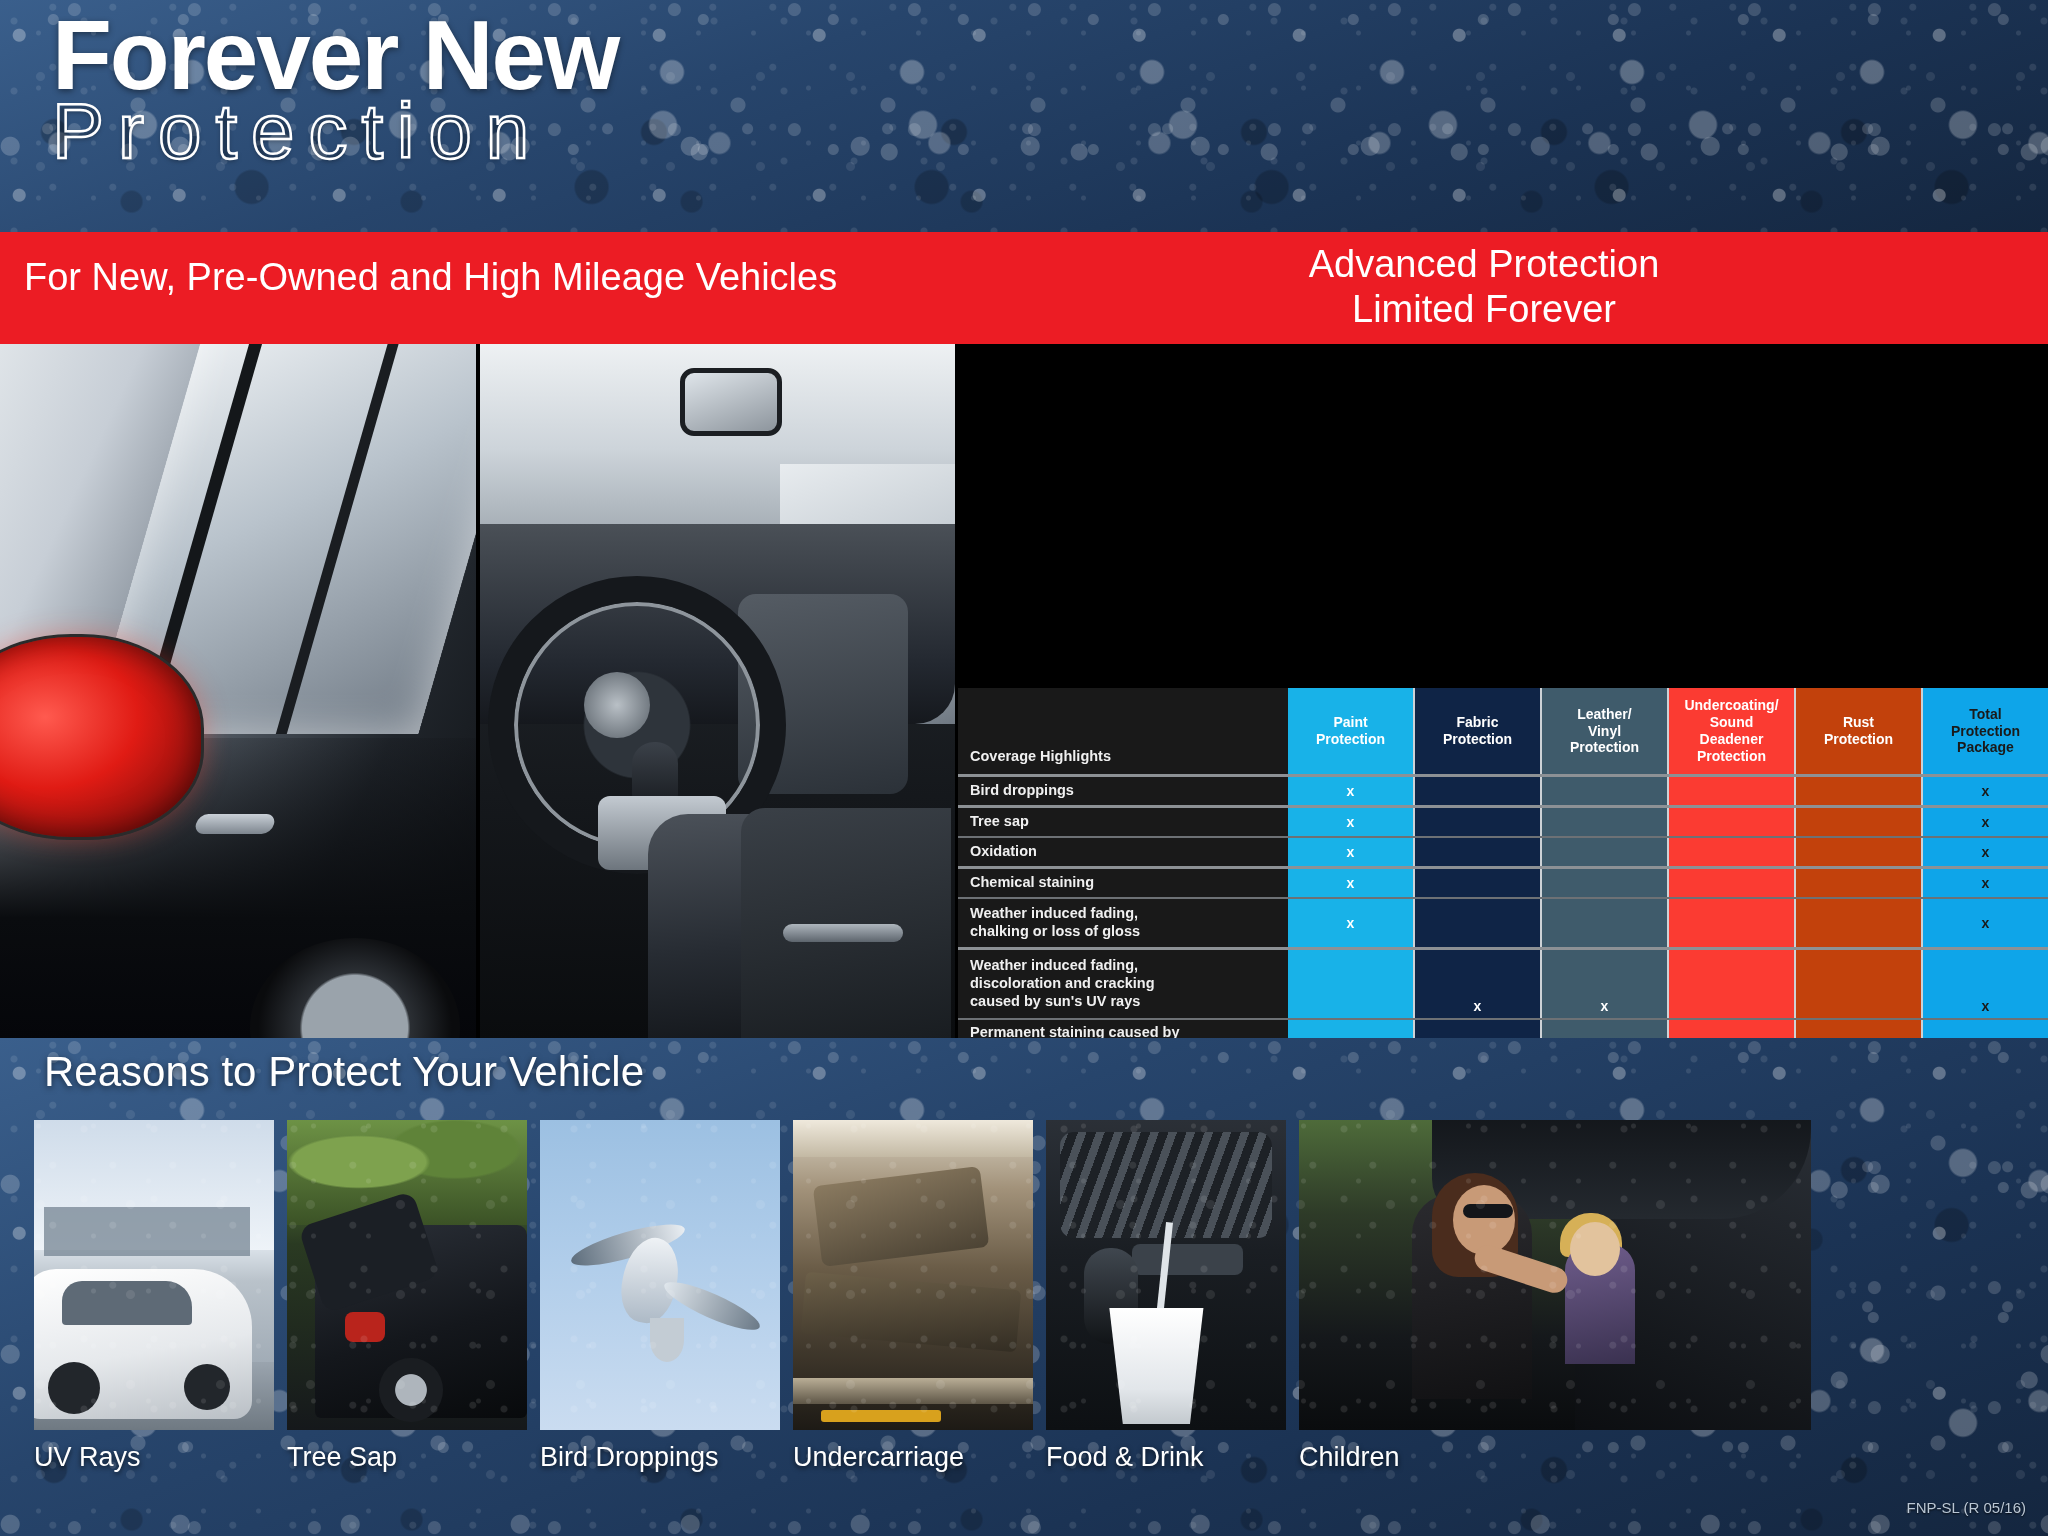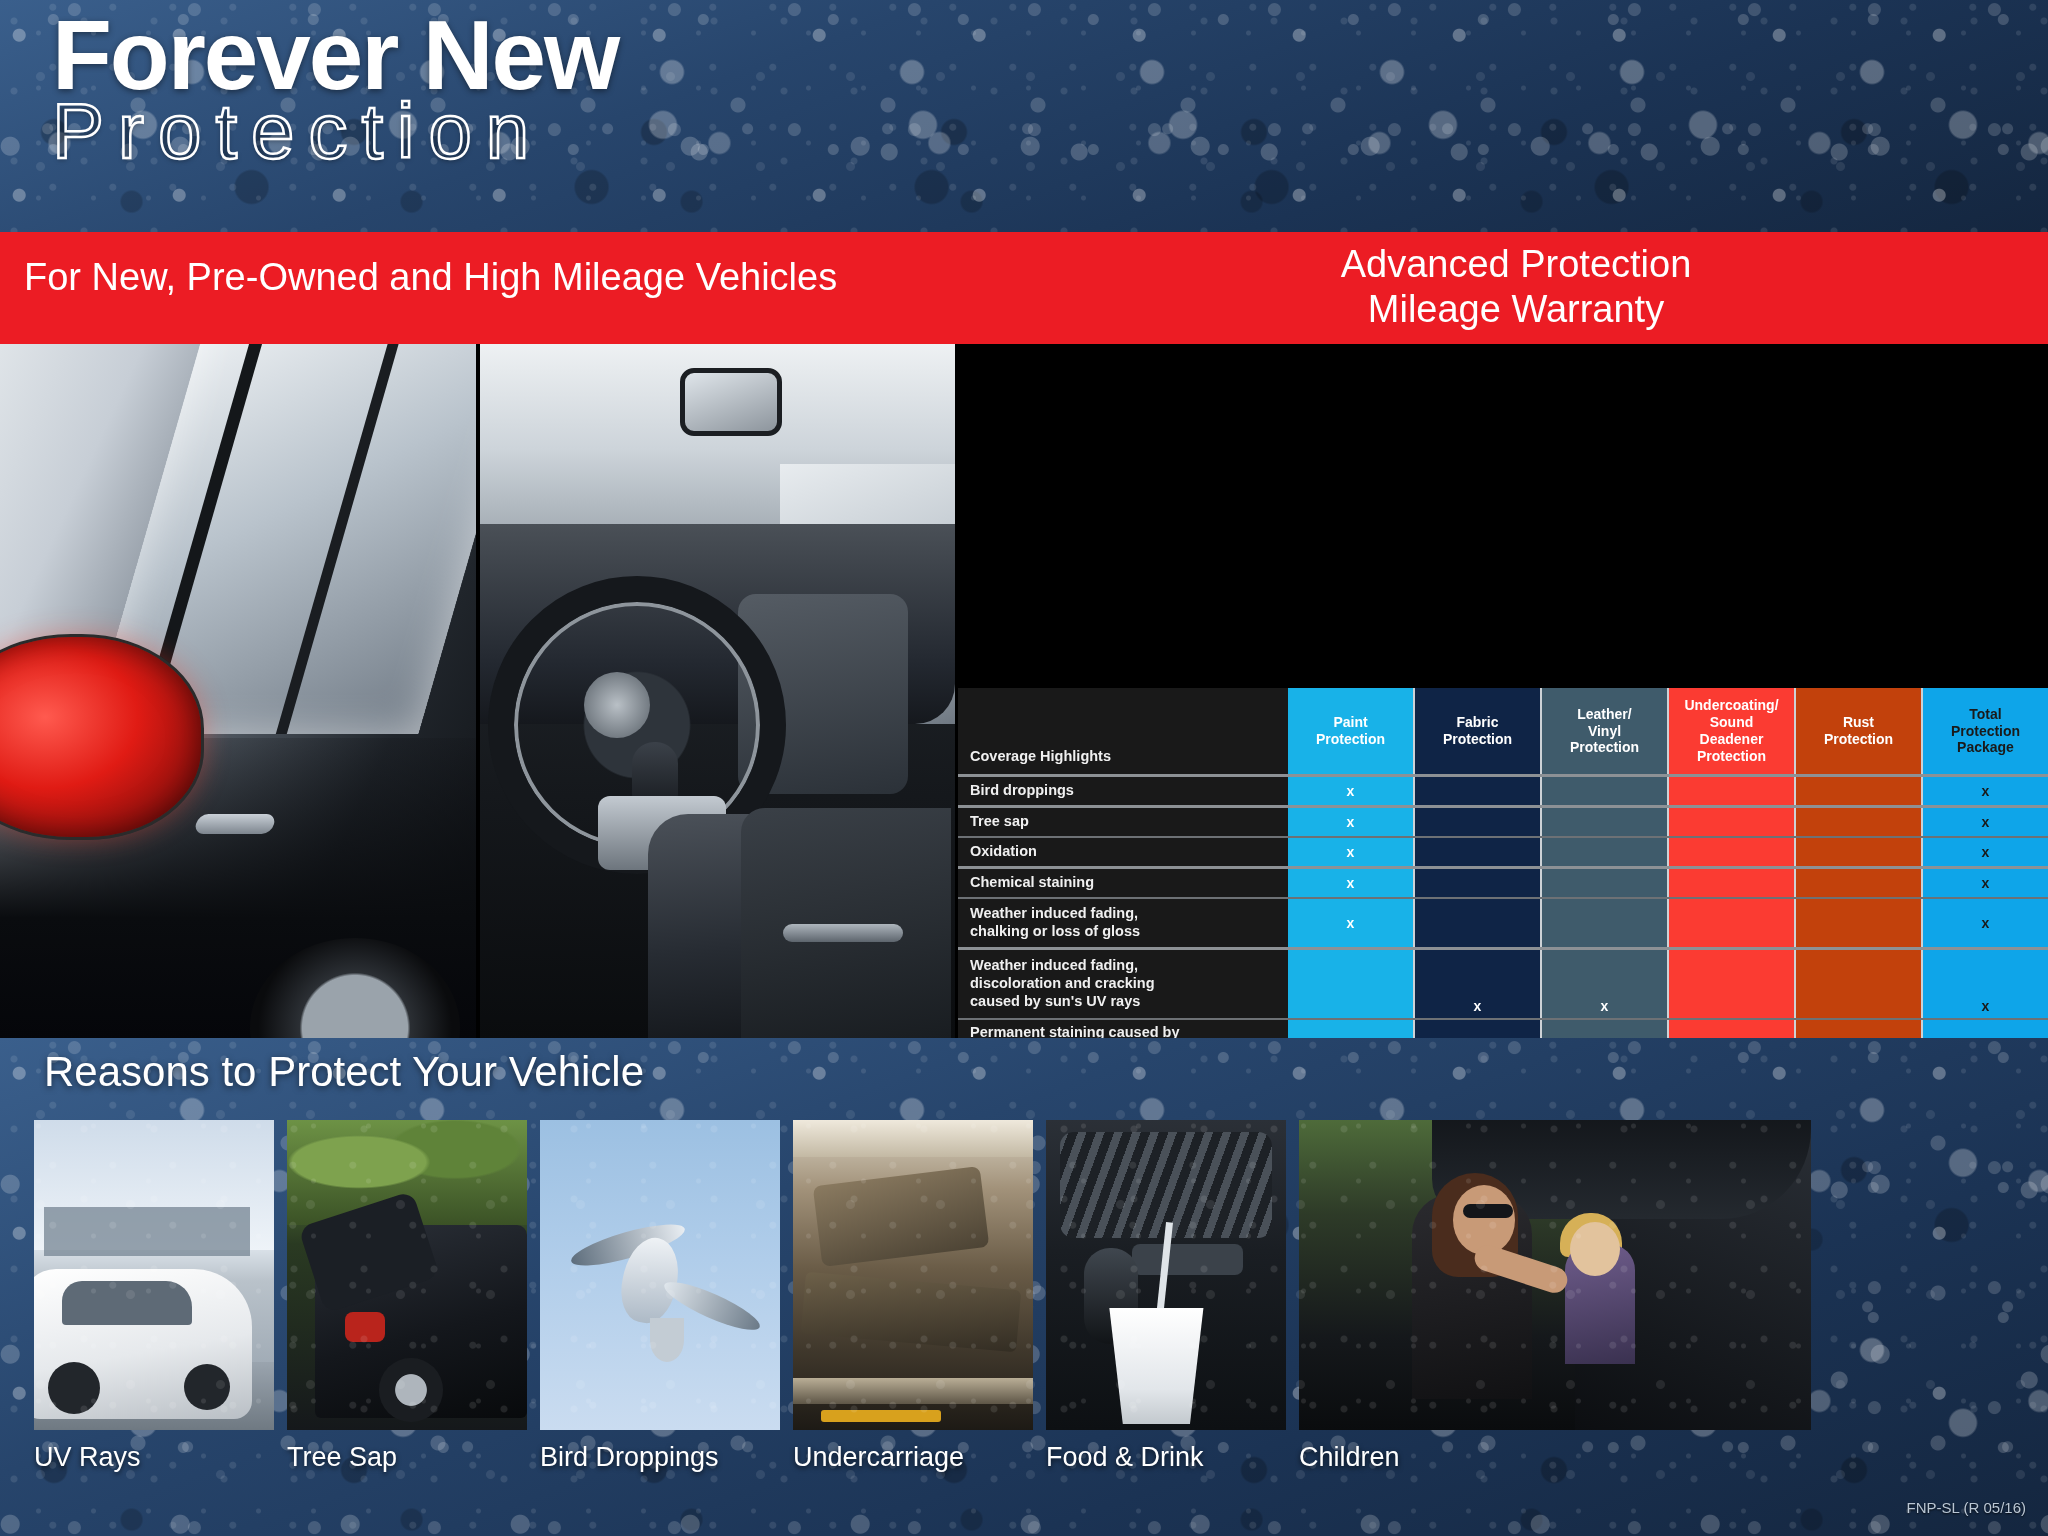--- a/index.html
+++ b/index.html
@@ -62,21 +62,21 @@
   
   #redband{
     position:absolute;left:0;top:232px;width:2048px;height:112px;
     background:#ec1c24;
   }
   #redband .left{
     position:absolute;left:24px;top:24px;
     color:#fff;font-size:38px;font-weight:500;white-space:nowrap;
   }
   #redband .right{
-    position:absolute;left:1136px;top:10px;width:760px;
+    position:absolute;left:1104px;top:10px;width:760px;
     color:#fff;font-size:38px;font-weight:500;text-align:center;line-height:1.18;
   }
 
   
   #mid{position:absolute;left:0;top:344px;width:2048px;height:694px;background:#000;}
   .photo{position:absolute;top:0;height:694px;overflow:hidden;}
   #photo-exterior{left:0;width:476px;}
   #photo-interior{left:480px;width:475px;}
 
   
@@ -299,21 +299,21 @@
     <div class="logo">
       <div class="l1">Forever New</div>
       <div class="l2">Protection</div>
     </div>
   </div>
 
   <div id="redband">
     <div class="left">For New, Pre-Owned and High Mileage Vehicles</div>
     <div class="right">
       <div>Advanced Protection</div>
-      <div>Mileage Warranty</div>
+      <div>Limited Forever</div>
     </div>
   </div>
 
   <div id="mid">
 
     <div class="photo" id="photo-exterior">
       <div class="art px-ext">
         <div class="tree"></div>
         <div class="glass"></div>
         <div class="pillar"></div>

